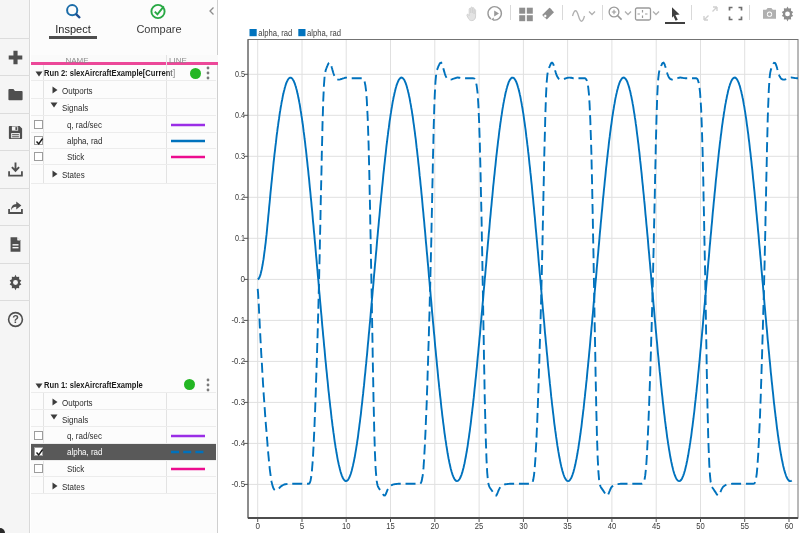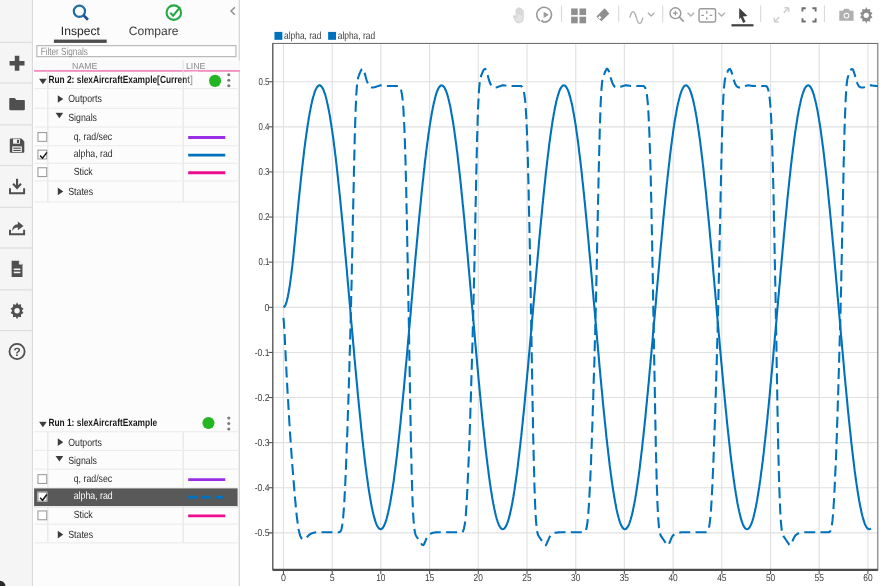--- a/index.html
+++ b/index.html
@@ -216,29 +216,26 @@
 <div id="panel">
 <svg style="position:absolute;left:34px;top:3px" width="17" height="17" viewBox="0 0 17 17">
       <circle cx="7.2" cy="7.2" r="5.1" fill="none" stroke="#1b6ca8" stroke-width="2"></circle>
       <path d="M10.8 10.8 15 15" stroke="#1d4f91" stroke-width="2.4"></path>
     </svg>
 <svg style="position:absolute;left:119px;top:3px" width="18" height="17" viewBox="0 0 18 17">
       <circle cx="8" cy="8.5" r="6.6" fill="none" stroke="#28a844" stroke-width="1.9"></circle>
       <path d="M4.8 8.6 7.4 11.3 13.8 3.4" fill="none" stroke="#28a844" stroke-width="1.9"></path>
     </svg>
 <div style="position:absolute;left:0px;top:23px;width:84px;text-align:center;font-size:11px;color:#262626">Inspect</div>
-<div style="position:absolute;left:86px;top:23px;width:84px;font-size:11px;color:#3c3c3c">Compare</div>
+<div style="position:absolute;left:86px;top:23px;width:84px;text-align:center;font-size:11px;color:#3c3c3c">Compare</div>
 <div style="position:absolute;left:18px;top:36px;width:48px;height:2.5px;background:#4d4d4d"></div>
 <div style="position:absolute;left:176px;top:2px;width:10px;height:10px"><svg width="10" height="10" viewBox="0 0 10 10">
         <path d="M6.5 1.5 3 5l3.5 3.5" fill="none" stroke="#8c8c8c" stroke-width="1.3"></path>
       </svg></div>
-<div style="position:absolute;left:2px;top:41px;width:182px;height:11px;border:1px solid #b3b3b3;background:#fff;color:#8c8c8c">
-<span style="position:absolute;left:3px;top:0.5px;font-size:9.5px;line-height:10px;display:inline-block;transform:scaleX(0.78);transform-origin:left top">Filter Signals</span>
-    </div>
-<div style="position:absolute;left:0;top:55px;width:187px;height:9.5px;background:#fafafa;border-bottom:1px solid #ec4899;font-size:8px;color:#8c8c8c">
+<div style="position:absolute;left:0;top:55px;width:187px;height:9.5px;background:#fafafa;border-bottom:3px solid #ec4899;font-size:8px;color:#8c8c8c">
       <span style="position:absolute;left:34.5px;top:1px">NAME</span>
       <span style="position:absolute;left:138px;top:1px">LINE</span>
     </div>
 <div class="vsep" style="left:12px;top:64.5px;height:119px"></div>
 <div class="vsep" style="left:135px;top:55px;height:128.5px"></div>
 <div class="row" style="top:64.5px;height:16.5px"></div>
 <svg style="position:absolute;left:4px;top:70.5px" width="8" height="6" viewBox="0 0 8 6">
       <path d="M0.5 0.5h7L4 5.5z" fill="#3c3c3c"></path>
     </svg>
     <span class="rt" style="left:12.5px;top:66.5px;width:170px">Run 2: slexAircraftExample[Current]</span>

